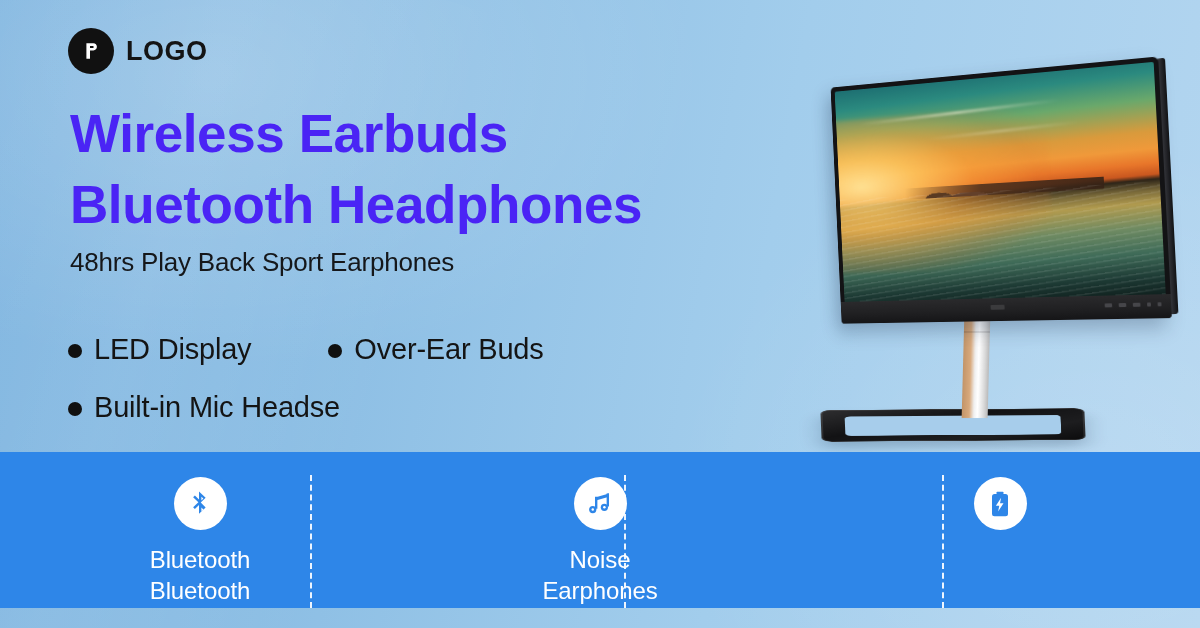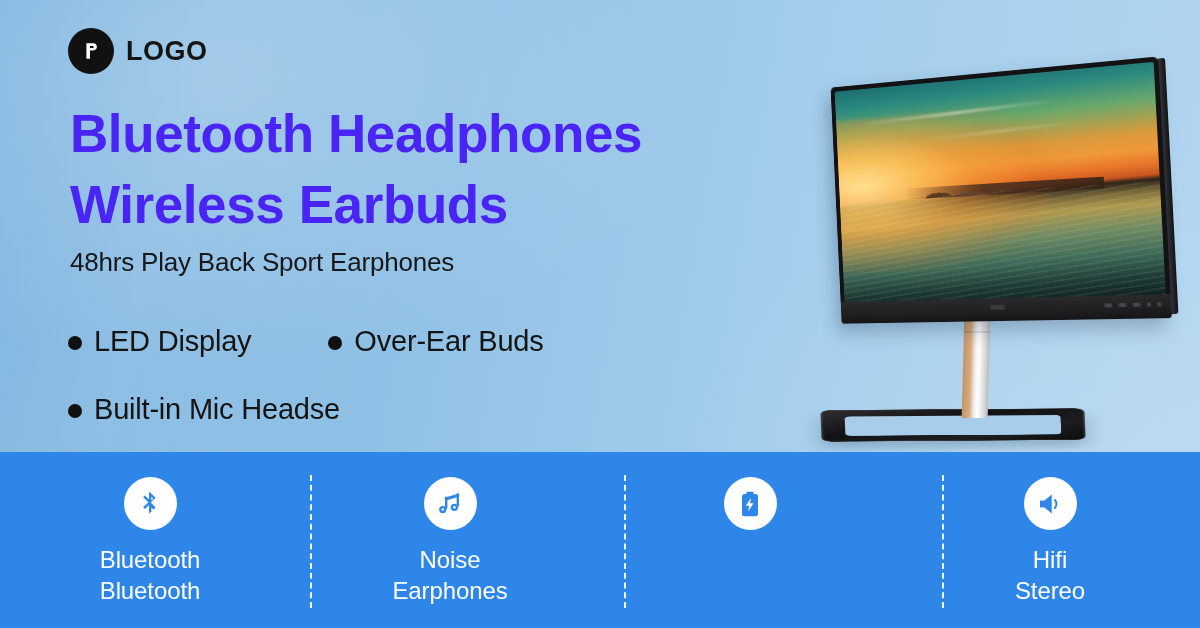--- a/index.html
+++ b/index.html
@@ -60,24 +60,24 @@
     white-space:nowrap;
   }
   .subhead {
     position:absolute; left:70px; top:247px;
     font-size:26px; font-weight:400; color:#15171a;
     letter-spacing:-0.2px;
   }
 
   
   .bullets {
-    position:absolute; left:68px; top:325px; width:660px;
+    position:absolute; left:68px; top:333px; width:660px;
   }
   .bullet-row { display:flex; align-items:flex-start; }
-  .bullet-row + .bullet-row { margin-top:35px; }
+  .bullet-row + .bullet-row { margin-top:25px; }
   .bullet {
     display:flex; align-items:center; gap:12px;
     font-size:29px; color:#141414; font-weight:400;
     letter-spacing:-0.2px;
   }
   .bullet .dot {
     width:14px; height:14px; border-radius:50%;
     background:#101010; flex:none;
     position:relative; top:1px;
   }
@@ -196,21 +196,21 @@
     box-shadow:0 0 0 2px rgba(255,255,255,0.10) inset, 0 16px 22px rgba(20,40,70,0.22);
   }
   .stand-base::after {
     content:""; position:absolute; left:24px; top:16px; right:24px; bottom:14px;
     border-radius:6px;
     background:#a7cdeb;
   }
 
   
   .feature-bar {
-    position:absolute; left:0; right:0; top:452px; height:176px;
+    position:absolute; left:0; right:0; top:452px; height:156px;
     background:#2e86e8;
     display:flex;
   }
   .feature {
     flex:1 1 0;
     display:flex; flex-direction:column;
     align-items:center; justify-content:flex-start;
     padding-top:25px;
     position:relative;
   }
@@ -247,22 +247,22 @@
     <span class="logo-mark">
       <svg width="24" height="24" viewBox="0 0 24 24">
         <path d="M7.4 4.2h7.0c2.0 0 3.5 1.6 3.5 3.6s-1.5 3.6-3.5 3.6h-3.4v8.4H7.4V4.2z
                  M11.0 7.0v2.1h2.6c0.7 0 1.1-0.4 1.1-1.0s-0.4-1.1-1.1-1.1H11.0z" fill="#ffffff"></path>
       </svg>
     </span>
     <span class="logo-text">LOGO</span>
   </div>
 
   <div class="headline">
+    <h1>Wireless Earbuds</h1>
     <h1>Bluetooth Headphones</h1>
-    <h1>Wireless Earbuds</h1>
   </div>
   <div class="subhead">48hrs Play Back Sport Earphones</div>
 
   <div class="bullets">
     <div class="bullet-row">
       <span class="bullet">
         <span class="dot"></span>
         <span>LED Display</span>
       </span>
       <span class="bullet col2">
@@ -342,32 +342,20 @@
     <div class="feature">
       <span class="feature-icon">
         <svg width="30" height="30" viewBox="0 0 24 24">
           <rect x="9.2" y="2.2" width="5.6" height="2.0" rx="0.6" fill="#2e86e8"></rect>
           <rect x="5.6" y="4.0" width="12.8" height="17.8" rx="2.0" fill="#2e86e8"></rect>
           <path d="M12.9 7.0l-4.2 6.3h2.7l-0.9 4.6 4.3-6.6h-2.8l0.9-4.3z" fill="#ffffff"></path>
         </svg>
       </span>
     </div>
 
-    <div class="feature">
-      <span class="feature-icon">
-        <svg width="30" height="30" viewBox="0 0 24 24">
-          <path d="M4.0 9.2h3.6L13.4 4.4v15.2L7.6 14.8H4.0V9.2z" fill="#2e86e8"></path>
-          <path d="M16.0 8.9c1.4 1.7 1.4 4.5 0 6.2" stroke="#2e86e8" stroke-width="1.7" stroke-linecap="round" fill="none"></path>
-        </svg>
-      </span>
-      <span class="feature-label">
-        <span>Hifi</span><br>
-        <span>Stereo</span>
-      </span>
-    </div>
 
   </div>
 
   <div class="divider d1"></div>
   <div class="divider d2"></div>
   <div class="divider d3"></div>
 
 </div>
 
 </body></html>

